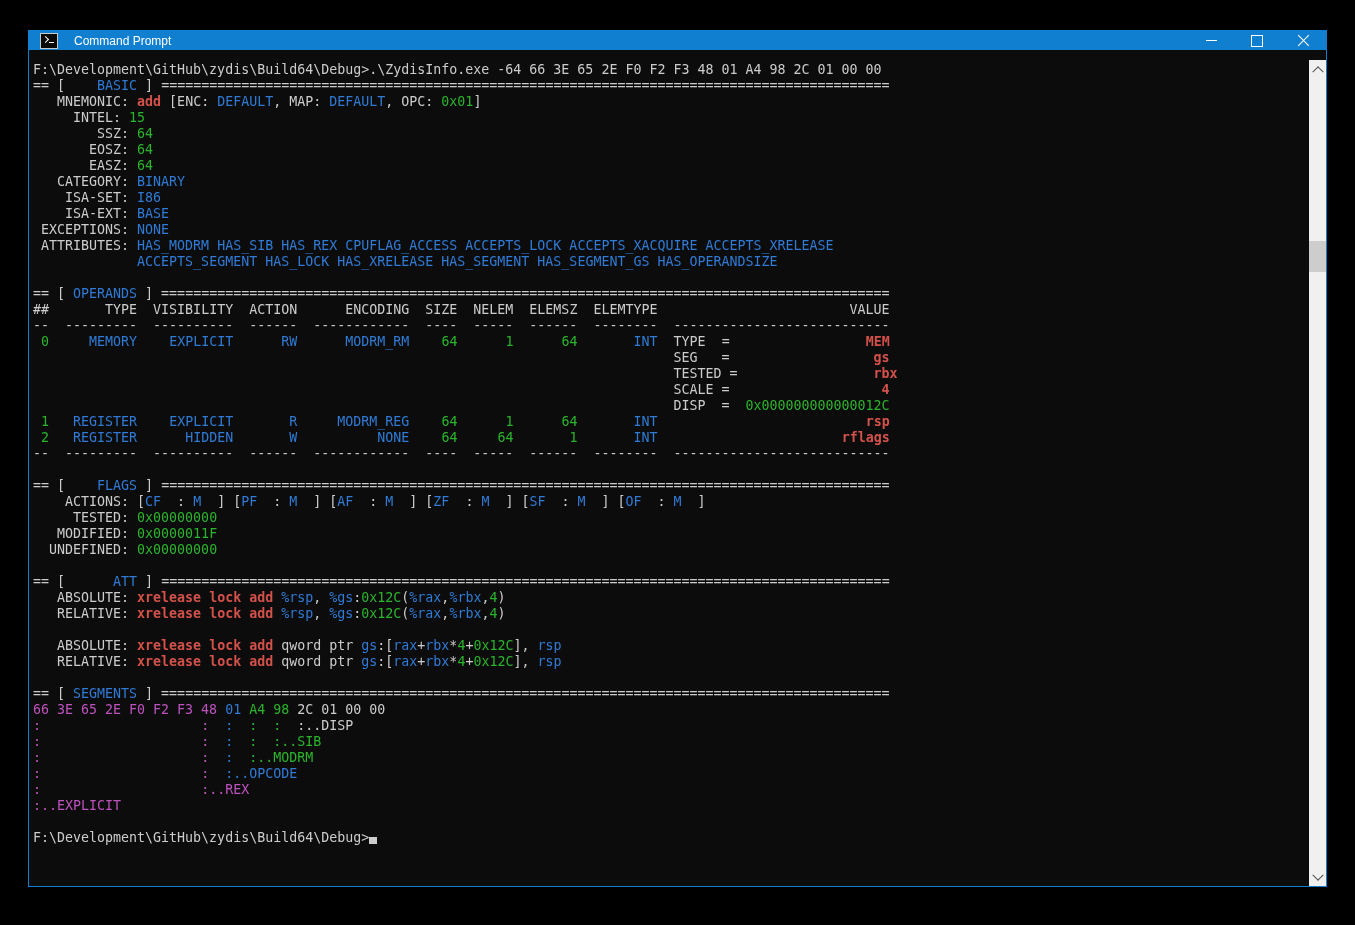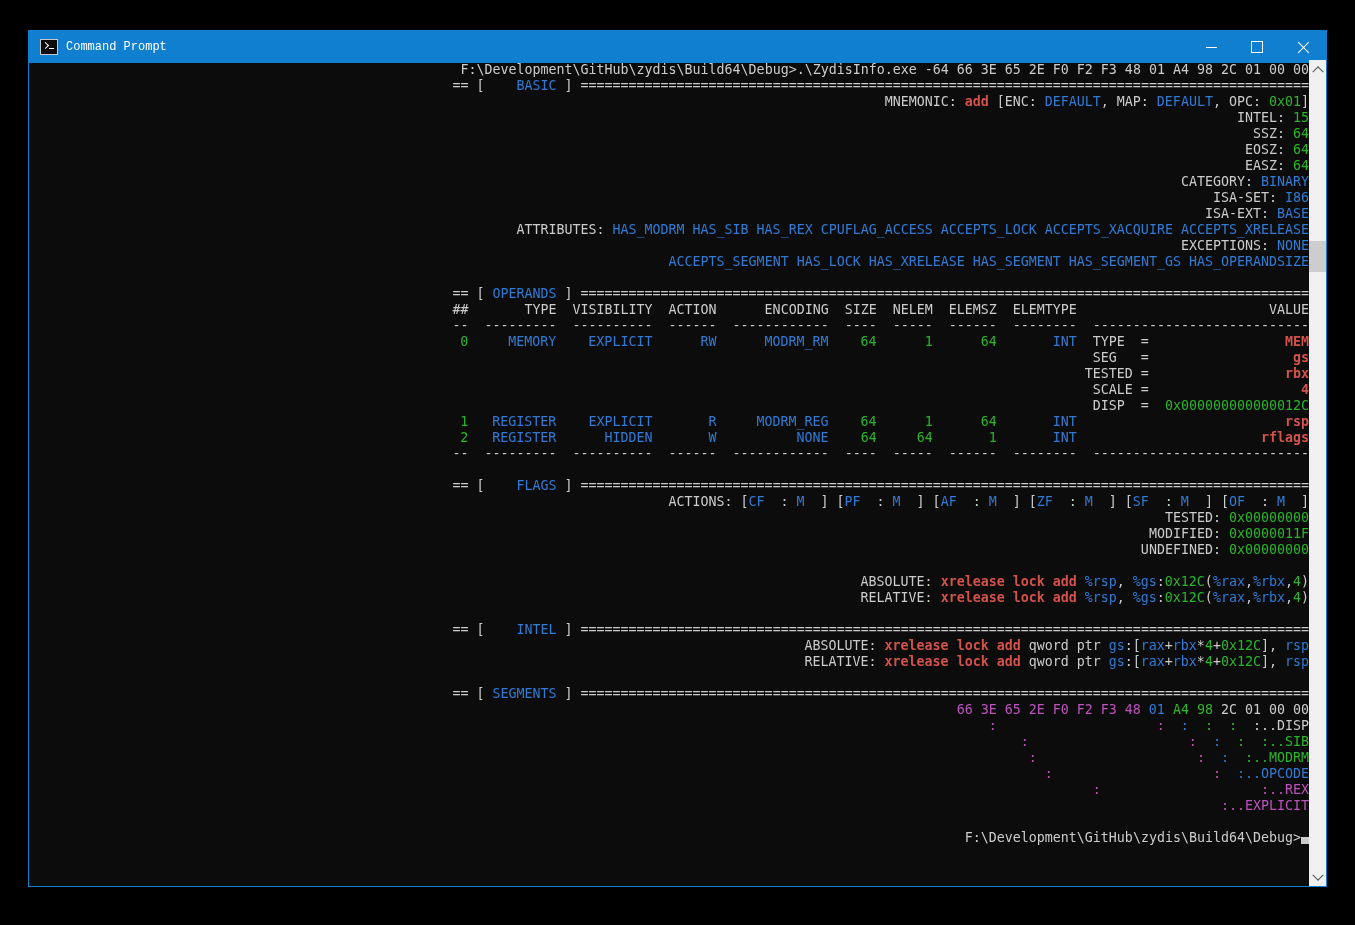--- a/index.html
+++ b/index.html
@@ -2,22 +2,23 @@
 <html style="--titlebar: #107FD0; --console_bg: #0C0C0C; --fg: #CCCCCC; --blue: #2F7BD6; --red: #D4524A; --green: #2BB52B; --magenta: #BE52BE; --scroll_track: #F0F0F0; --scroll_thumb: #CDCDCD;"><head>
 <meta charset="utf-8">
 <style>
   html,body{margin:0;padding:0;background:#000;width:1355px;height:925px;overflow:hidden;}
   #window{
     position:absolute;left:28px;top:30px;width:1297px;height:855px;
     border:1px solid var(--titlebar);background:var(--console_bg);
     font-family:"DejaVu Sans Mono", monospace;
   }
   #titlebar{
-    height:32px;background:var(--titlebar);display:flex;align-items:center;
-    font-family:Liberation Mono, monospace;
+    height:19px;background:var(--titlebar);display:flex;align-items:center;
+    font-family:Liberation Sans, sans-serif;
+    gap:8px;
   }
   .app-icon{
     width:16px;height:14px;margin-left:11px;background:#0a0a0a;
     border:1px solid #c8c8c8;position:relative;flex:0 0 auto;
   }
   .app-icon .chv{
     position:absolute;left:2px;top:3px;width:4px;height:4px;
     border-top:1px solid #fff;border-right:1px solid #fff;transform:rotate(45deg);
   }
   .app-icon .bar{position:absolute;left:8px;top:8px;width:5px;height:1px;background:#fff;}
@@ -26,21 +27,21 @@
   .ctrl-btn{width:46px;height:100%;display:flex;align-items:center;justify-content:center;}
   .min-glyph{width:11px;height:1px;background:#fff;}
   .max-glyph{width:10px;height:10px;border:1px solid #fff;}
   .close-glyph{position:relative;width:13px;height:13px;}
   .close-glyph::before,.close-glyph::after{
     content:"";position:absolute;left:-1px;top:6px;width:15px;height:1px;background:#fff;
   }
   .close-glyph::before{transform:rotate(45deg);}
   .close-glyph::after{transform:rotate(-45deg);}
 
-  #client{position:absolute;left:0;top:29px;right:0;bottom:0;text-align:right;}
+  #client{position:absolute;left:0;top:29px;right:0;bottom:0;}
   #term{
     position:absolute;left:0;top:0;right:17px;bottom:0;overflow:hidden;
     padding:2px 0 0 4px;
   }
   .line{
     white-space:pre;height:16px;
     font:13.3px/16px "DejaVu Sans Mono", monospace;
   }
   .c-w{color:var(--fg);}
   .c-b{color:var(--blue);}
@@ -87,46 +88,46 @@
         <div class="line"><span class="c-w">F:\Development\GitHub\zydis\Build64\Debug&gt;.\ZydisInfo.exe -64 66 3E 65 2E F0 F2 F3 48 01 A4 98 2C 01 00 00</span></div>
         <div class="line"><span class="c-w">== [</span><span class="c-w">    </span><span class="c-b">BASIC</span><span class="c-w"> ] </span><span class="c-w">===========================================================================================</span></div>
         <div class="line"><span class="c-w">   MNEMONIC: </span><span class="c-r">add</span><span class="c-w"> [ENC: </span><span class="c-b">DEFAULT</span><span class="c-w">, MAP: </span><span class="c-b">DEFAULT</span><span class="c-w">, OPC: </span><span class="c-g">0x01</span><span class="c-w">]</span></div>
         <div class="line"><span class="c-w">     INTEL: </span><span class="c-g">15</span></div>
         <div class="line"><span class="c-w">        SSZ: </span><span class="c-g">64</span></div>
         <div class="line"><span class="c-w">       EOSZ: </span><span class="c-g">64</span></div>
         <div class="line"><span class="c-w">       EASZ: </span><span class="c-g">64</span></div>
         <div class="line"><span class="c-w">   CATEGORY: </span><span class="c-b">BINARY</span></div>
         <div class="line"><span class="c-w">    ISA-SET: </span><span class="c-b">I86</span></div>
         <div class="line"><span class="c-w">    ISA-EXT: </span><span class="c-b">BASE</span></div>
+        <div class="line"><span class="c-w"> EXCEPTIONS: </span><span class="c-b">NONE</span></div>
         <div class="line"><span class="c-w"> ATTRIBUTES: </span><span class="c-b">HAS_MODRM HAS_SIB HAS_REX CPUFLAG_ACCESS ACCEPTS_LOCK ACCEPTS_XACQUIRE ACCEPTS_XRELEASE</span></div>
-        <div class="line"><span class="c-w"> EXCEPTIONS: </span><span class="c-b">NONE</span></div>
         <div class="line"><span class="c-w">             </span><span class="c-b">ACCEPTS_SEGMENT HAS_LOCK HAS_XRELEASE HAS_SEGMENT HAS_SEGMENT_GS HAS_OPERANDSIZE</span></div>
         <div class="line"></div>
         <div class="line"><span class="c-w">== [ </span><span class="c-b">OPERANDS</span><span class="c-w"> ] </span><span class="c-w">===========================================================================================</span></div>
         <div class="line"><span class="c-w">##</span><span class="c-w">       </span><span class="c-w">TYPE  VISIBILITY  ACTION      ENCODING  SIZE  NELEM  ELEMSZ  ELEMTYPE</span><span class="c-w">                        </span><span class="c-w">VALUE</span></div>
         <div class="line"><span class="c-w">--  ---------  ----------  ------  ------------  ----  -----  ------  --------  </span><span class="c-w">---------------------------</span></div>
         <div class="line"><span class="c-w"> </span><span class="c-g">0</span><span class="c-w">     </span><span class="c-b">MEMORY</span><span class="c-w">    </span><span class="c-b">EXPLICIT</span><span class="c-w">      </span><span class="c-b">RW</span><span class="c-w">      </span><span class="c-b">MODRM_RM</span><span class="c-w">    </span><span class="c-g">64</span><span class="c-w">      </span><span class="c-g">1</span><span class="c-w">      </span><span class="c-g">64</span><span class="c-w">       </span><span class="c-b">INT</span><span class="c-w">  TYPE  =</span><span class="c-w">                 </span><span class="c-r">MEM</span></div>
         <div class="line"><span class="c-w">                                                                                </span><span class="c-w">SEG   =</span><span class="c-w">                  </span><span class="c-r">gs</span></div>
         <div class="line"><span class="c-w">                                                                                </span><span class="c-w">TESTED =</span><span class="c-w">                 </span><span class="c-r">rbx</span></div>
         <div class="line"><span class="c-w">                                                                                </span><span class="c-w">SCALE =</span><span class="c-w">                   </span><span class="c-r">4</span></div>
         <div class="line"><span class="c-w">                                                                                </span><span class="c-w">DISP  =</span><span class="c-w">  </span><span class="c-g">0x000000000000012C</span></div>
         <div class="line"><span class="c-w"> </span><span class="c-g">1</span><span class="c-w">   </span><span class="c-b">REGISTER</span><span class="c-w">    </span><span class="c-b">EXPLICIT</span><span class="c-w">       </span><span class="c-b">R</span><span class="c-w">     </span><span class="c-b">MODRM_REG</span><span class="c-w">    </span><span class="c-g">64</span><span class="c-w">      </span><span class="c-g">1</span><span class="c-w">      </span><span class="c-g">64</span><span class="c-w">       </span><span class="c-b">INT</span><span class="c-w">                          </span><span class="c-r">rsp</span></div>
         <div class="line"><span class="c-w"> </span><span class="c-g">2</span><span class="c-w">   </span><span class="c-b">REGISTER</span><span class="c-w">      </span><span class="c-b">HIDDEN</span><span class="c-w">       </span><span class="c-b">W</span><span class="c-w">          </span><span class="c-b">NONE</span><span class="c-w">    </span><span class="c-g">64</span><span class="c-w">     </span><span class="c-g">64</span><span class="c-w">       </span><span class="c-g">1</span><span class="c-w">       </span><span class="c-b">INT</span><span class="c-w">                       </span><span class="c-r">rflags</span></div>
         <div class="line"><span class="c-w">--  ---------  ----------  ------  ------------  ----  -----  ------  --------  </span><span class="c-w">---------------------------</span></div>
         <div class="line"></div>
         <div class="line"><span class="c-w">== [</span><span class="c-w">    </span><span class="c-b">FLAGS</span><span class="c-w"> ] </span><span class="c-w">===========================================================================================</span></div>
         <div class="line"><span class="c-w">    ACTIONS: [</span><span class="c-b">CF</span><span class="c-w">  : </span><span class="c-b">M</span><span class="c-w">  ] [</span><span class="c-b">PF</span><span class="c-w">  : </span><span class="c-b">M</span><span class="c-w">  ] [</span><span class="c-b">AF</span><span class="c-w">  : </span><span class="c-b">M</span><span class="c-w">  ] [</span><span class="c-b">ZF</span><span class="c-w">  : </span><span class="c-b">M</span><span class="c-w">  ] [</span><span class="c-b">SF</span><span class="c-w">  : </span><span class="c-b">M</span><span class="c-w">  ] [</span><span class="c-b">OF</span><span class="c-w">  : </span><span class="c-b">M</span><span class="c-w">  ]</span></div>
         <div class="line"><span class="c-w">     TESTED: </span><span class="c-g">0x00000000</span></div>
         <div class="line"><span class="c-w">   MODIFIED: </span><span class="c-g">0x0000011F</span></div>
         <div class="line"><span class="c-w">  UNDEFINED: </span><span class="c-g">0x00000000</span></div>
         <div class="line"></div>
+        <div class="line"><span class="c-w">== [</span><span class="c-w">      </span><span class="c-b">ATT</span><span class="c-w"> ] </span><span class="c-w">===========================================================================================</span></div>
         <div class="line"><span class="c-w">   ABSOLUTE: </span><span class="c-r">xrelease lock add </span><span class="c-b">%rsp</span><span class="c-w">, </span><span class="c-b">%gs</span><span class="c-w">:</span><span class="c-g">0x12C</span><span class="c-w">(</span><span class="c-b">%rax</span><span class="c-w">,</span><span class="c-b">%rbx</span><span class="c-w">,</span><span class="c-g">4</span><span class="c-w">)</span></div>
         <div class="line"><span class="c-w">   RELATIVE: </span><span class="c-r">xrelease lock add </span><span class="c-b">%rsp</span><span class="c-w">, </span><span class="c-b">%gs</span><span class="c-w">:</span><span class="c-g">0x12C</span><span class="c-w">(</span><span class="c-b">%rax</span><span class="c-w">,</span><span class="c-b">%rbx</span><span class="c-w">,</span><span class="c-g">4</span><span class="c-w">)</span></div>
         <div class="line"></div>
-        <div class="line"><span class="c-w">== [</span><span class="c-w">    </span><span class="c-b">INTEL</span><span class="c-w"> ] </span><span class="c-w">===========================================================================================</span></div>
         <div class="line"><span class="c-w">   ABSOLUTE: </span><span class="c-r">xrelease lock add </span><span class="c-w">qword ptr </span><span class="c-b">gs</span><span class="c-w">:[</span><span class="c-b">rax</span><span class="c-w">+</span><span class="c-b">rbx</span><span class="c-w">*</span><span class="c-g">4</span><span class="c-w">+</span><span class="c-g">0x12C</span><span class="c-w">], </span><span class="c-b">rsp</span></div>
         <div class="line"><span class="c-w">   RELATIVE: </span><span class="c-r">xrelease lock add </span><span class="c-w">qword ptr </span><span class="c-b">gs</span><span class="c-w">:[</span><span class="c-b">rax</span><span class="c-w">+</span><span class="c-b">rbx</span><span class="c-w">*</span><span class="c-g">4</span><span class="c-w">+</span><span class="c-g">0x12C</span><span class="c-w">], </span><span class="c-b">rsp</span></div>
         <div class="line"></div>
         <div class="line"><span class="c-w">== [ </span><span class="c-b">SEGMENTS</span><span class="c-w"> ] </span><span class="c-w">===========================================================================================</span></div>
         <div class="line"><span class="c-m">66 3E 65 2E F0 F2 F3 48 </span><span class="c-b">01 </span><span class="c-g">A4 98 </span><span class="c-w">2C 01 00 00</span></div>
         <div class="line"><span class="c-m">:</span><span class="c-w">                    </span><span class="c-m">:</span><span class="c-w">  </span><span class="c-b">:</span><span class="c-w">  </span><span class="c-g">:</span><span class="c-w">  </span><span class="c-g">:</span><span class="c-w">  </span><span class="c-w">:..DISP</span></div>
         <div class="line"><span class="c-m">:</span><span class="c-w">                    </span><span class="c-m">:</span><span class="c-w">  </span><span class="c-b">:</span><span class="c-w">  </span><span class="c-g">:</span><span class="c-w">  </span><span class="c-g">:..SIB</span></div>
         <div class="line"><span class="c-m">:</span><span class="c-w">                    </span><span class="c-m">:</span><span class="c-w">  </span><span class="c-b">:</span><span class="c-w">  </span><span class="c-g">:..MODRM</span></div>
         <div class="line"><span class="c-m">:</span><span class="c-w">                    </span><span class="c-m">:</span><span class="c-w">  </span><span class="c-b">:..OPCODE</span></div>
         <div class="line"><span class="c-m">:</span><span class="c-w">                    </span><span class="c-m">:..REX</span></div>

